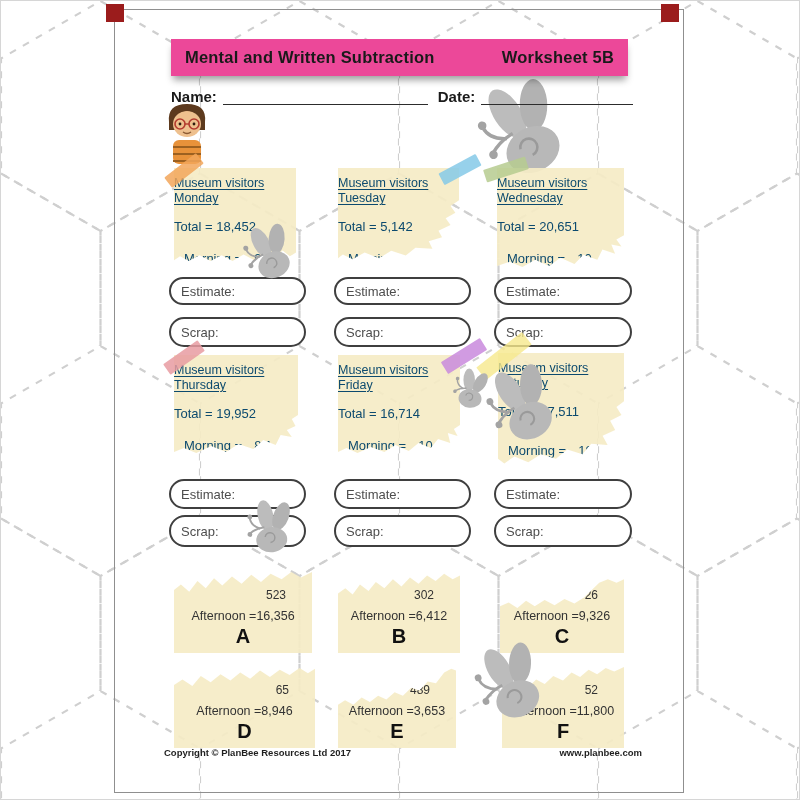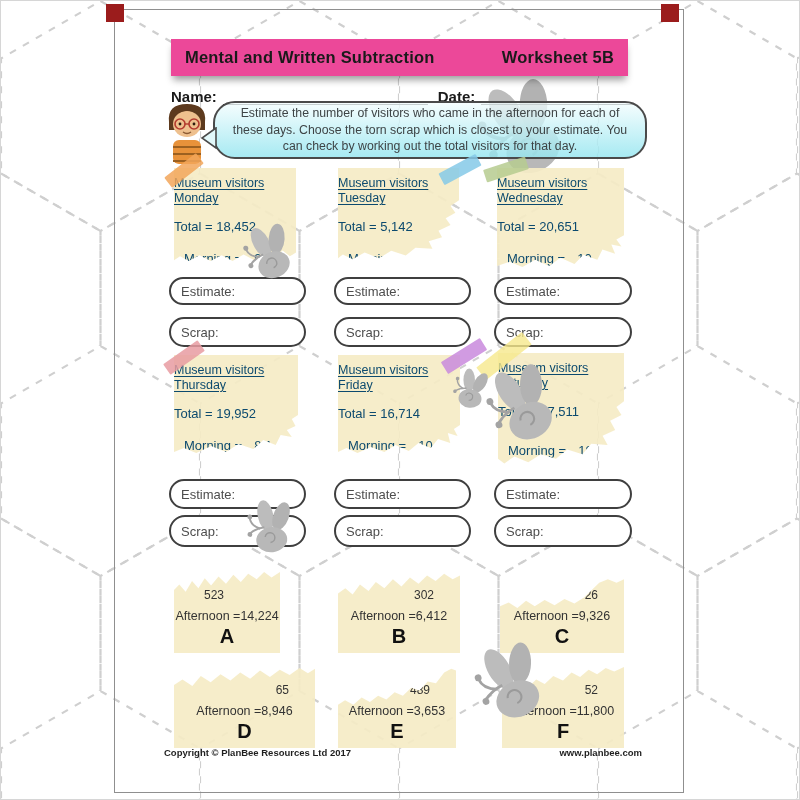--- a/index.html
+++ b/index.html
@@ -113,26 +113,20 @@
     <line x1="24" y1="24" x2="28" y2="24" stroke="#b23a2e" stroke-width="1.4"></line>
     <circle cx="19" cy="24" r="1.4" fill="#2c1a0d"></circle>
     <circle cx="33" cy="24" r="1.4" fill="#2c1a0d"></circle>
     <path d="M22 32 q4 3 8 0" stroke="#8a5a34" stroke-width="1.3" fill="none"></path>
     <rect x="12" y="40" width="28" height="24" rx="6" fill="#e8923a"></rect>
     <line x1="12" y1="47" x2="40" y2="47" stroke="#9c6020" stroke-width="2"></line>
     <line x1="12" y1="54" x2="40" y2="54" stroke="#9c6020" stroke-width="2"></line>
     <line x1="12" y1="61" x2="40" y2="61" stroke="#9c6020" stroke-width="2"></line>
   </svg>
 
-  <div class="bubble">
-    <svg class="bubble-tail" width="16" height="22">
-      <polygon points="15,1 1,11 15,21" fill="#e2f8fa" stroke="#4a4a4a" stroke-width="1.6"></polygon>
-    </svg>
-    <span>Estimate the number of visitors who came in the afternoon for each of these days. Choose the torn scrap which is closest to your estimate. You can check by working out the total visitors for that day.</span>
-  </div>
 
   <div class="note clip-n1" style="left:173px;top:167px;width:122px;height:96px;">
     <div class="ttl">Museum visitors</div>
     <div class="ttl">Monday</div>
     <div class="total">Total = 18,452</div>
     <div class="morning">
       <span>Morning =</span>
       <span>9,1</span>
     </div>
   </div>
@@ -221,25 +215,25 @@
   <div class="pill" style="left:168px;top:514px;width:137px;height:32px;">
       <span>Scrap:</span>
     </div>
   <div class="pill" style="left:333px;top:514px;width:137px;height:32px;">
       <span>Scrap:</span>
     </div>
   <div class="pill" style="left:493px;top:514px;width:138px;height:32px;">
       <span>Scrap:</span>
     </div>
 
-  <div class="scrap clip-a" style="left:173px;top:562px;width:106px;height:90px;align-items:center;">
+  <div class="scrap clip-a" style="left:173px;top:562px;width:138px;height:90px;">
     <div class="torn-num">523</div>
     <div class="aft">
       <span>Afternoon =</span>
-      <span>14,224</span>
+      <span>16,356</span>
     </div>
     <div class="letter">A</div>
   </div>
   <div class="scrap clip-b" style="left:337px;top:562px;width:122px;height:90px;">
     <div class="torn-num">302</div>
     <div class="aft">
       <span>Afternoon =</span>
       <span>6,412</span>
     </div>
     <div class="letter">B</div>

